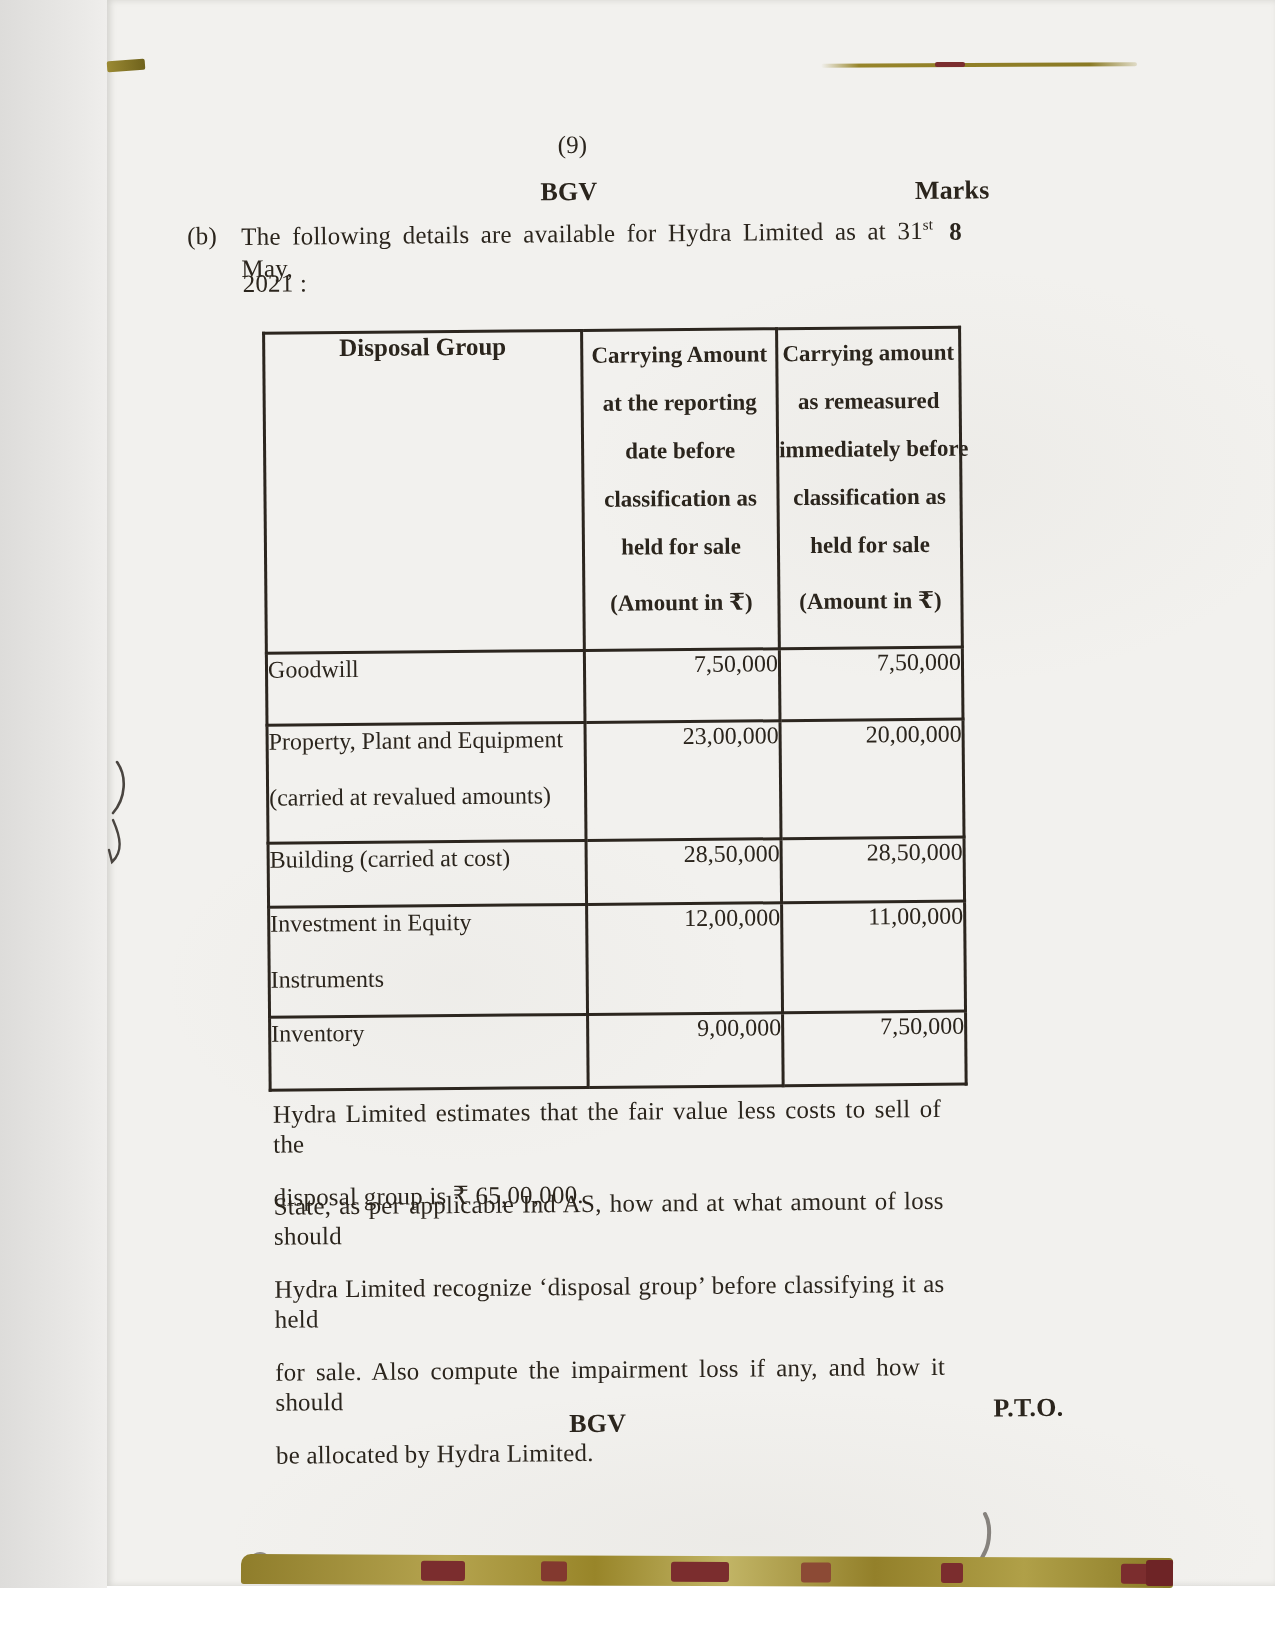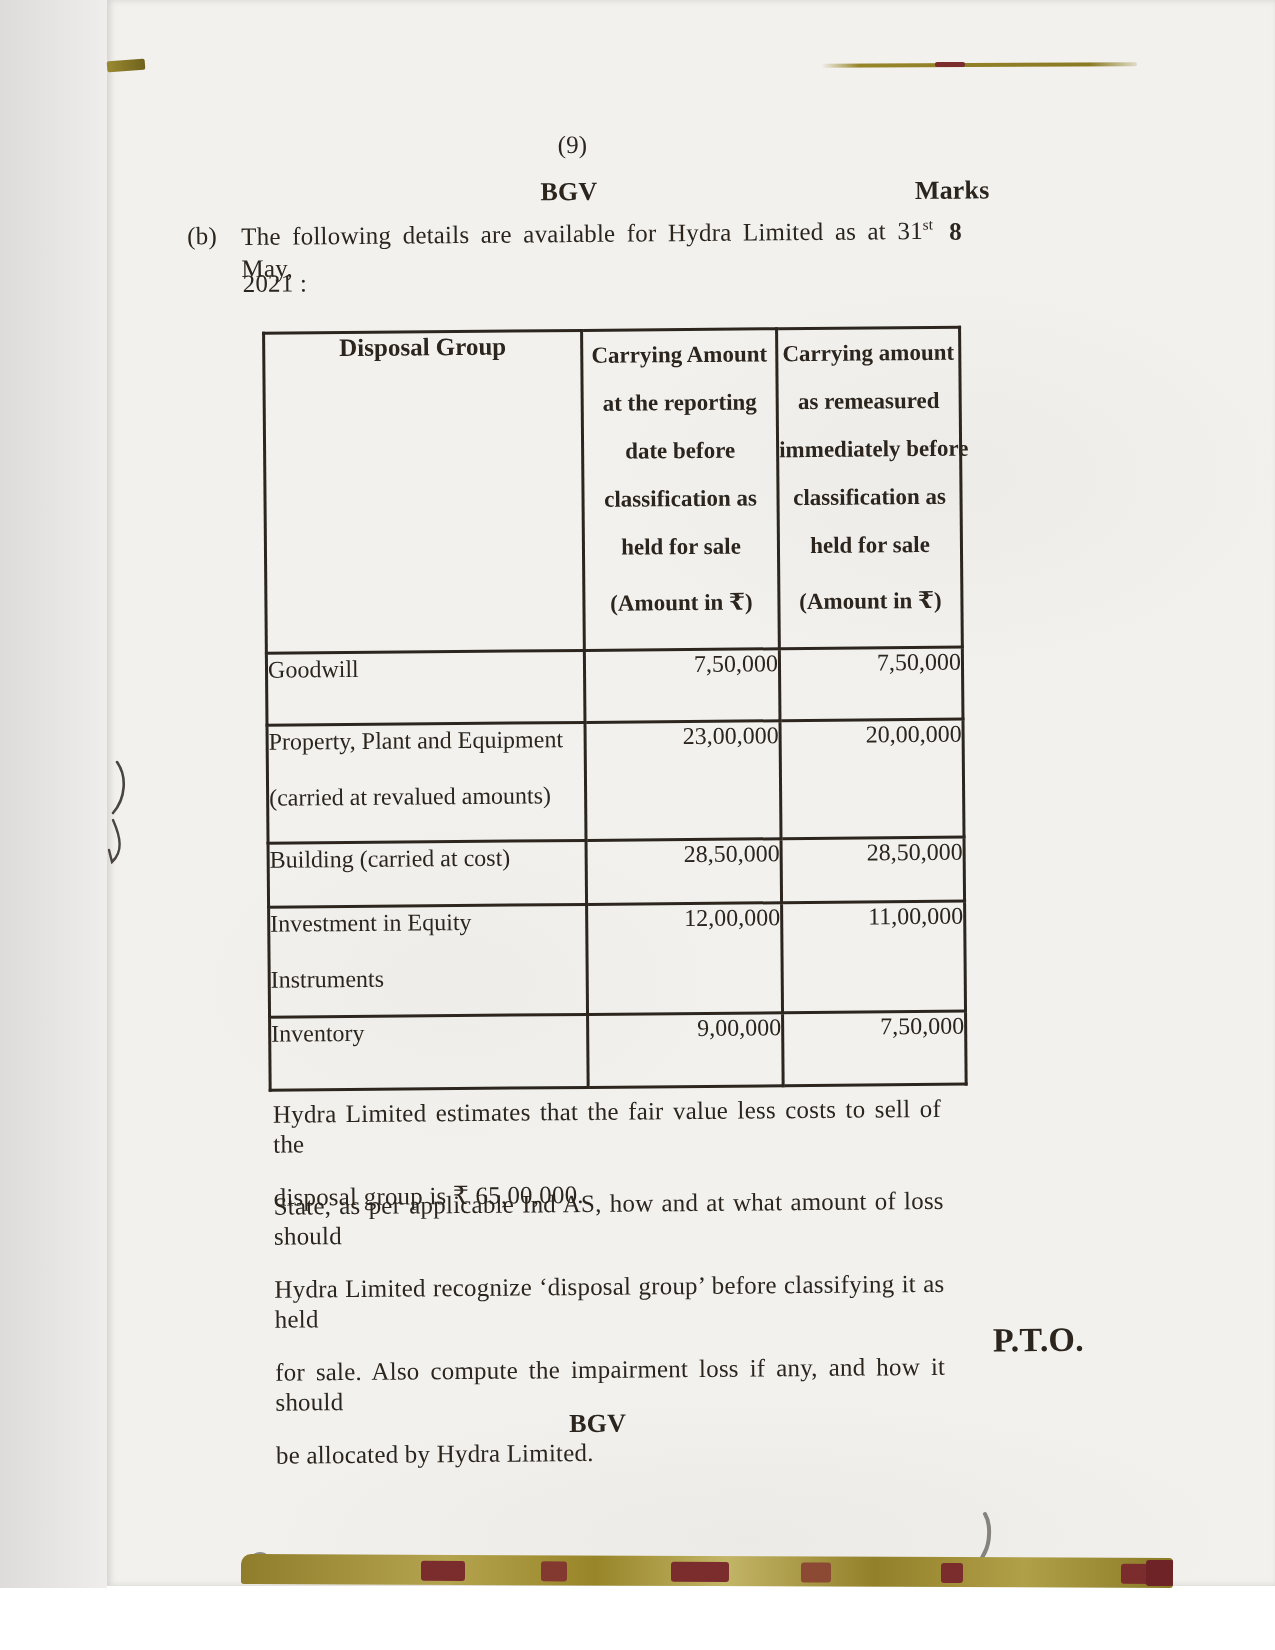--- a/index.html
+++ b/index.html
@@ -194,17 +194,17 @@
       </div>
 
       <div class="abs" style="left:162px; top:1188px; width:670px;">
         <span class="pline just">State, as per applicable Ind AS, how and at what amount of loss should</span>
         <span class="pline just">Hydra Limited recognize ‘disposal group’ before classifying it as held</span>
         <span class="pline just">for sale. Also compute the impairment loss if any, and how it should</span>
         <span class="pline">be allocated by Hydra Limited.</span>
       </div>
 
       <div class="abs txt bold center" style="left:414px; top:1408px; width:140px; font-size:26px;">BGV</div>
-      <div class="abs txt bold" style="left:880px; top:1324px; font-size:34px;">P.T.O.</div>
+      <div class="abs txt bold" style="left:880px; top:1396px; font-size:26px;">P.T.O.</div>
 
     </div>
   </div>
 </div>
 
 </body></html>

